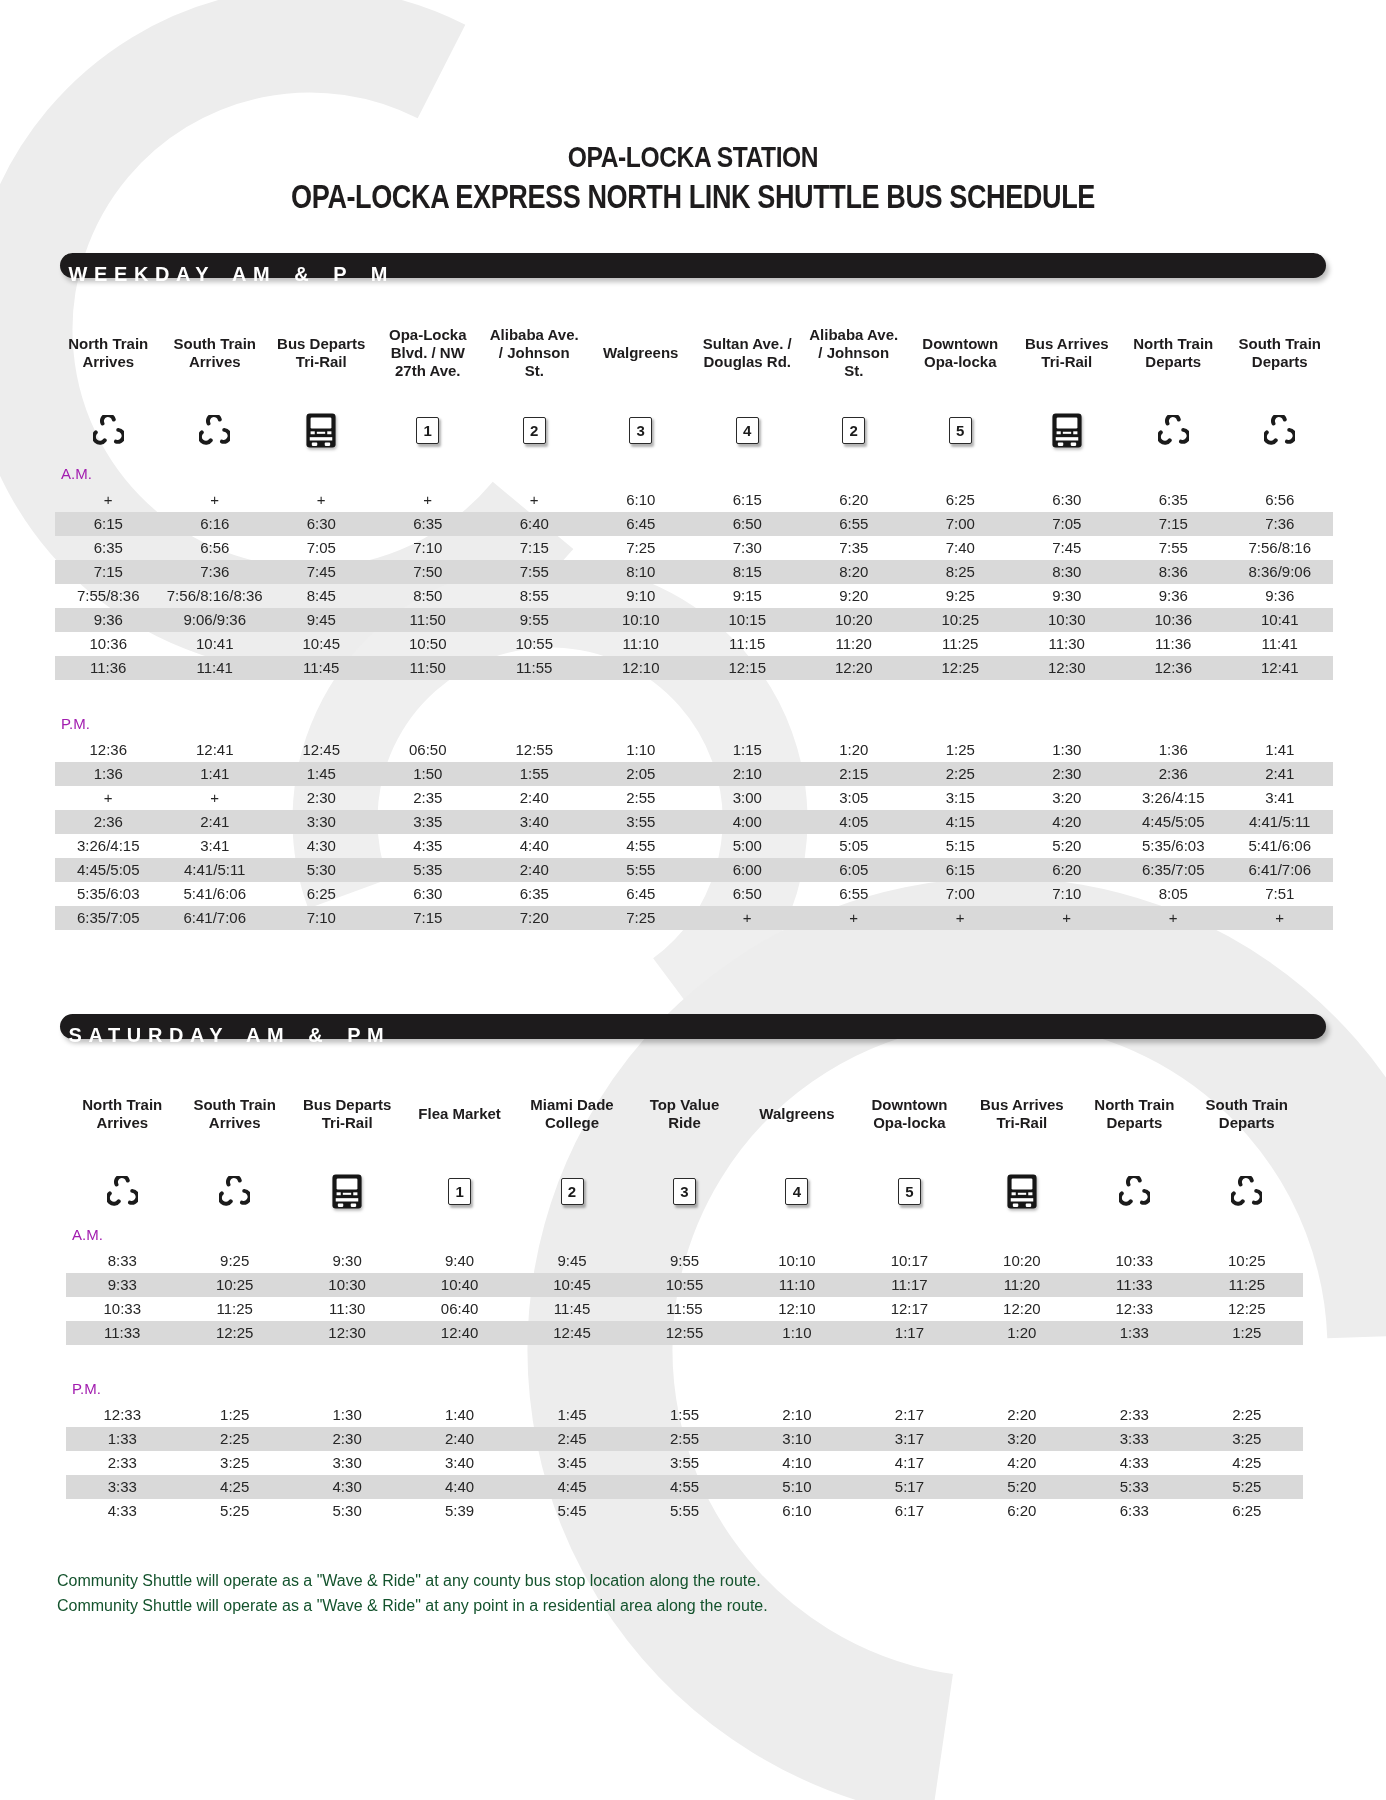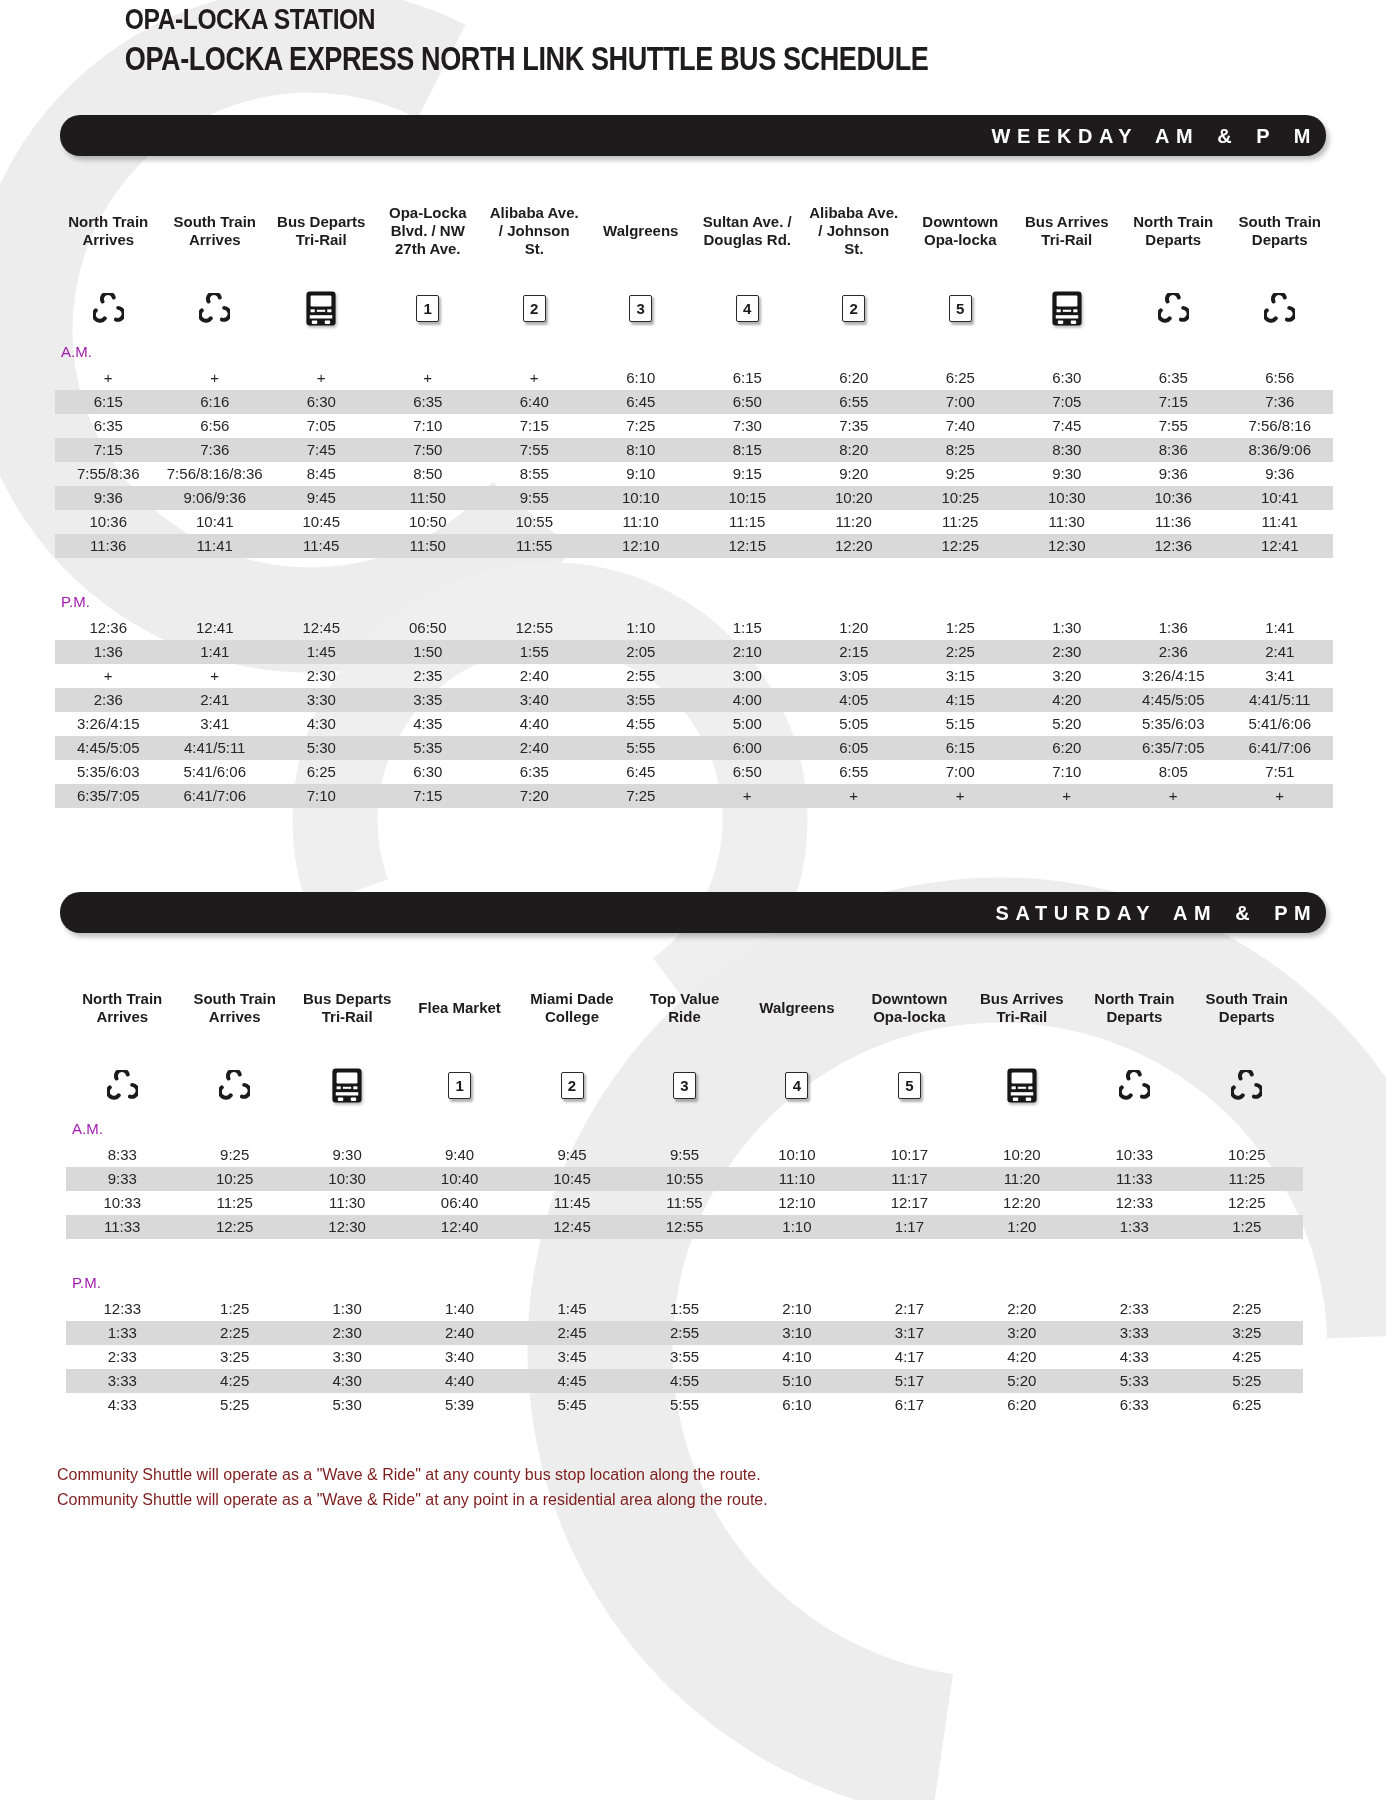--- a/index.html
+++ b/index.html
@@ -8,37 +8,37 @@
     width:1386px;height:1800px;
     background:#ffffff;
     font-family:"Liberation Sans", sans-serif;
     color:var(--text,#1e1c1d);
     overflow:hidden;
   }
   
   .wm{position:absolute;z-index:0;pointer-events:none;}
   .content{position:relative;z-index:1;}
 
-  .title-block{}
+  .title-block{padding-top:138px;text-align:center;}
   .title-line{
     font-weight:bold;
     transform:scaleX(.82);
     letter-spacing:-.5px;
     line-height:1.25;
     color:#1e1c1d;
   }
   .title-line1{font-size:30px;}
   .title-line2{font-size:33px;}
 
   .banner{
     margin:36px 60px 0 60px;
-    height:41px;
+    height:25px;
     background:var(--banner-bg,#1d1b1c);
     border-radius:20px;
-    text-align:right;
+    text-align:left;
     box-shadow:3px 4px 5px rgba(0,0,0,.25);
   }
   .banner-text{
     display:inline-block;
     color:var(--banner-text,#ffffff);
     font-weight:bold;
     font-size:21px;
     line-height:41px;
     letter-spacing:7px;
     word-spacing:6px;
@@ -67,21 +67,21 @@
   .tri{width:31px;height:31px;vertical-align:middle;}
   .bus{width:30px;height:35px;vertical-align:middle;filter:drop-shadow(1.5px 2px 1.5px rgba(0,0,0,.3));}
   .stop-box{
     display:inline-block;width:21px;height:25px;
     background:#fff;border:1.6px solid #2a2a2a;border-radius:2px;
     font-weight:bold;font-size:15px;line-height:25px;color:#1b1b1b;
     box-shadow:2px 2.5px 2.5px rgba(0,0,0,.3);
   }
 
   .footnotes{margin:46px 0 0 57px;}
-  .footnotes p{margin:0 0 2px 0;font-size:16px;line-height:1.45;color:#7f1d1d;}
+  .footnotes p{margin:0 0 2px 0;font-size:16px;line-height:1.45;color:#14532d;}
 </style>
 </head>
 <body>
 
 <div class="page">
 
   <svg class="wm" style="left:-80px;top:-60px;width:780px;height:780px;" viewBox="0 0 780 780">
     <circle cx="390" cy="390" r="290" fill="none" stroke="#ededed" stroke-width="105" stroke-dasharray="1300 520" transform="rotate(40 390 390)"></circle>
   </svg>
   <svg class="wm" style="left:250px;top:520px;width:600px;height:600px;" viewBox="0 0 600 600">

